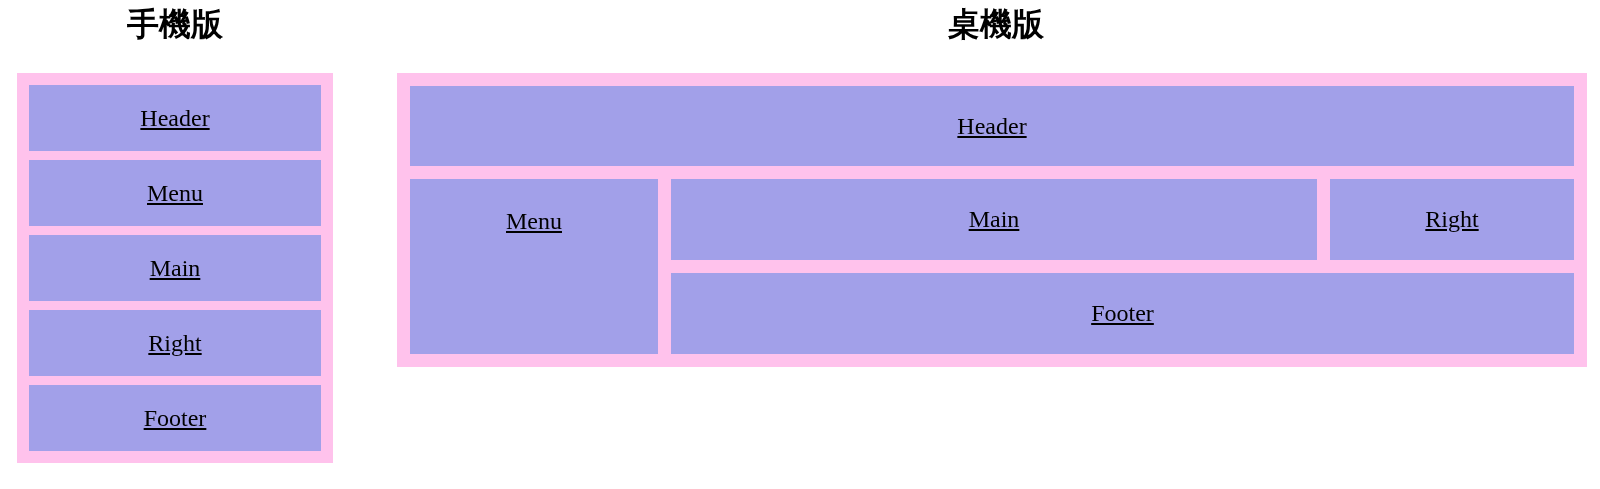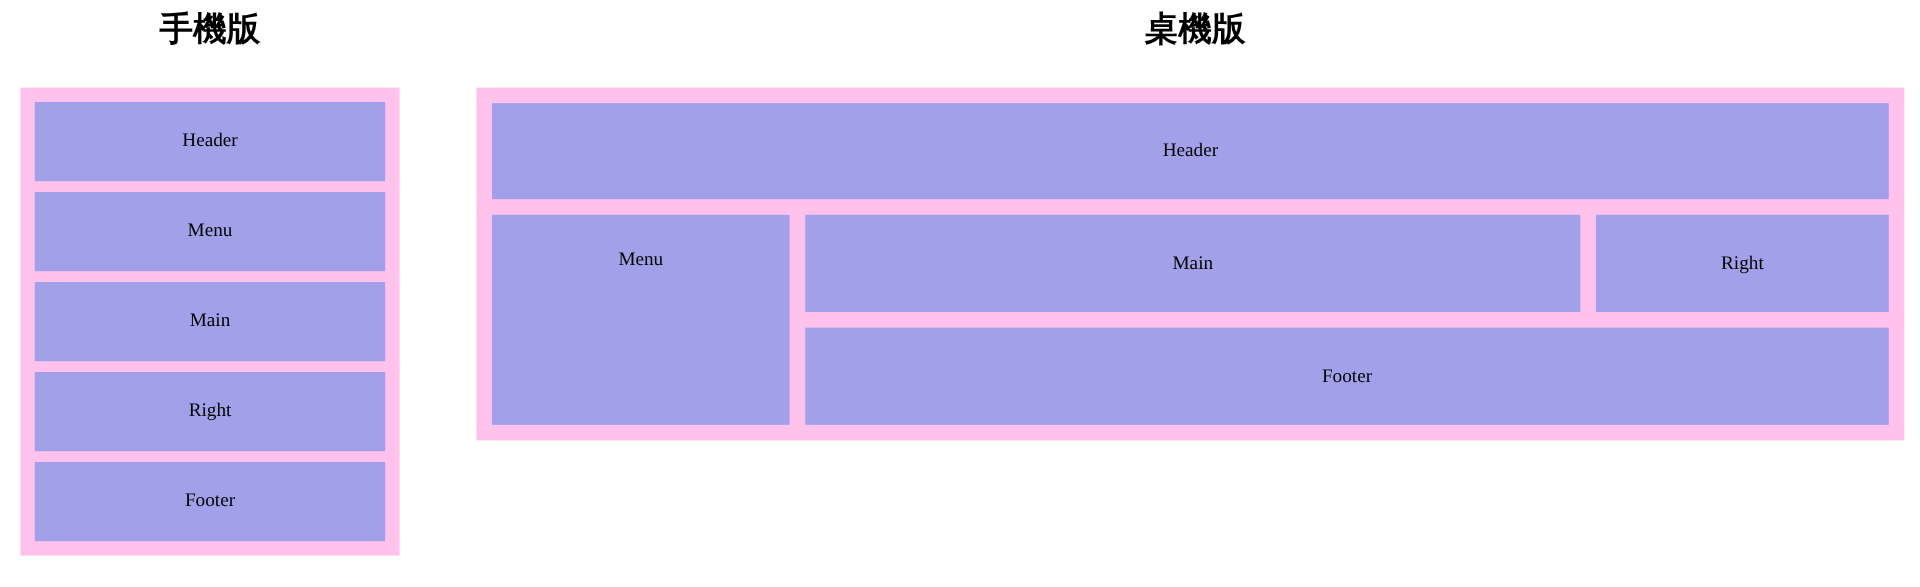--- a/index.html
+++ b/index.html
@@ -16,21 +16,21 @@
   }
   .panel-title {
     position: absolute;
     top: 0;
     margin: 0;
     height: 48px;
     line-height: 48px;
     text-align: center;
     font-family: "Liberation Sans", sans-serif;
     font-weight: bold;
-    font-size: 28px;
+    font-size: 32px;
     color: var(--text, #000);
   }
   .title-mobile { left: 17px; width: 316px; }
   .title-desktop { left: 401px; width: 1190px; }
 
   .container {
     position: absolute;
     box-sizing: border-box;
     background: var(--pink, #ffc2ec);
   }
@@ -59,25 +59,26 @@
   }
   .d-header { grid-column: 1 / 4; grid-row: 1; }
   .d-menu   { grid-column: 1; grid-row: 2 / 4; }
   .d-main   { grid-column: 2; grid-row: 2; }
   .d-right  { grid-column: 3; grid-row: 2; }
   .d-footer { grid-column: 2 / 4; grid-row: 3; }
 
   .box {
     background: var(--purple, #a2a0e9);
     color: var(--text, #000);
-    font-size: 16px;
+    font-size: 24px;
     display: flex;
     align-items: center;
     justify-content: center;
     box-sizing: border-box;
+    text-decoration: underline;
   }
   
   .d-menu {
     align-items: flex-start;
     padding-top: 29px;
   }
 </style>
 </head>
 <body>
 

